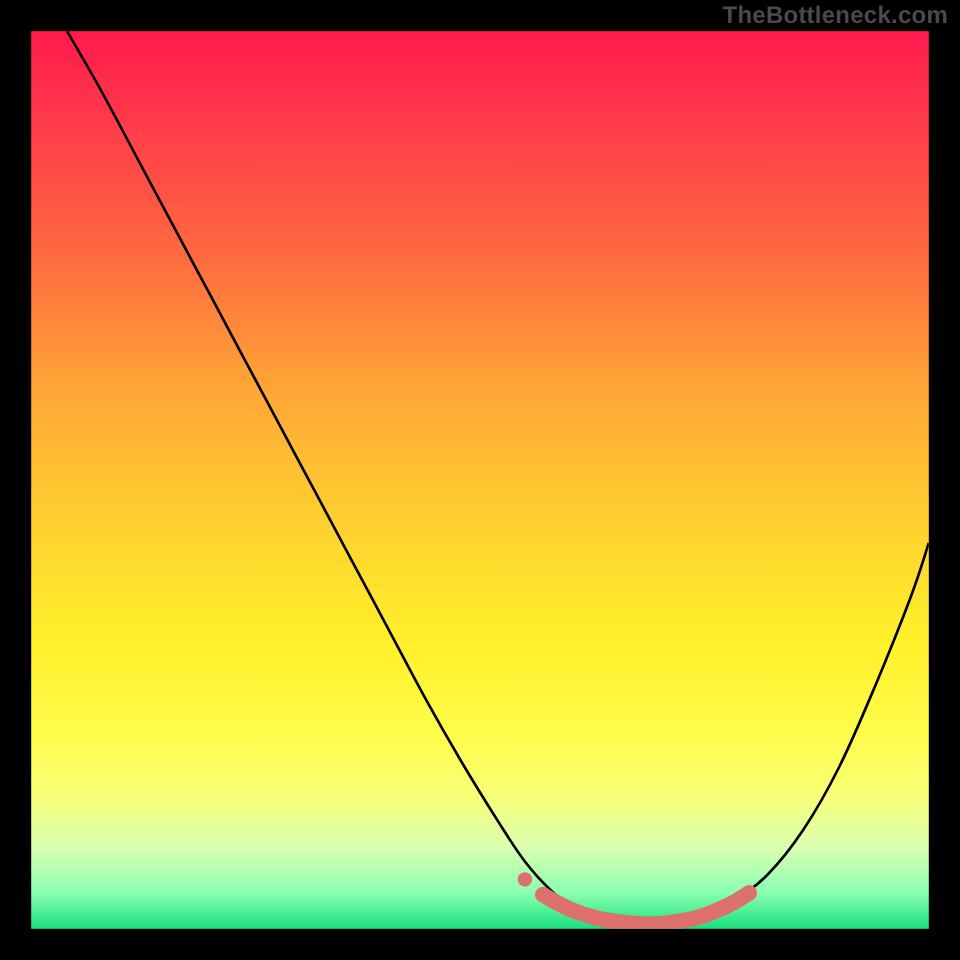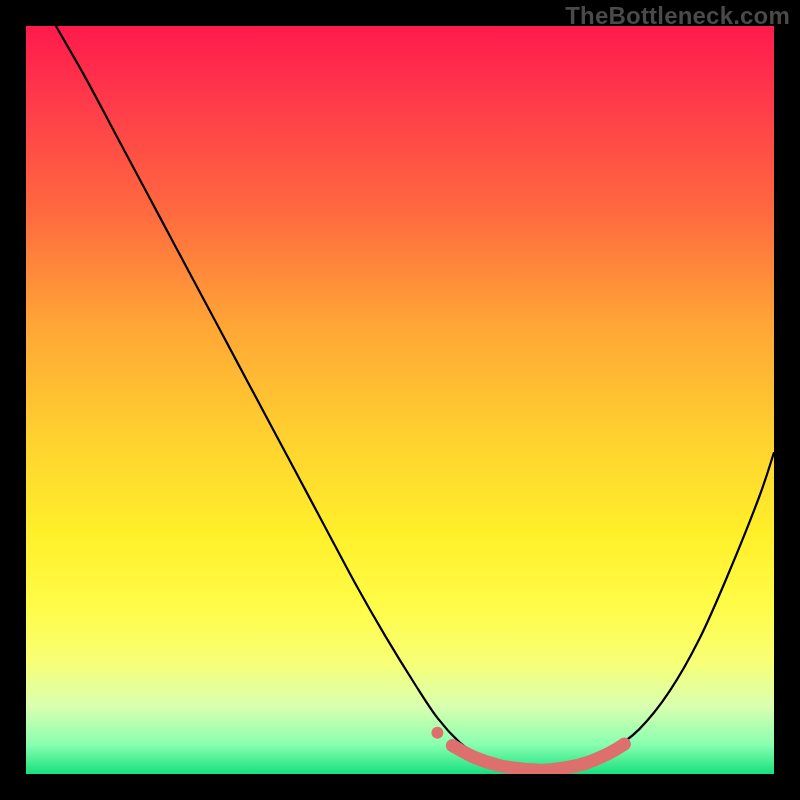--- a/index.html
+++ b/index.html
@@ -15,21 +15,21 @@
     position: relative;
     width: 800px;
     height: 800px;
     background: #000;
   }
   .watermark {
     position: absolute;
     top: 2px;
     right: 10px;
     color: #4a4a4a;
-    font-size: 24px;
+    font-size: 20px;
     font-weight: bold;
     letter-spacing: 0.2px;
     z-index: 10;
   }
   .plot {
     position: absolute;
     left: 26px;
     top: 26px;
     width: 748px;
     height: 748px;

